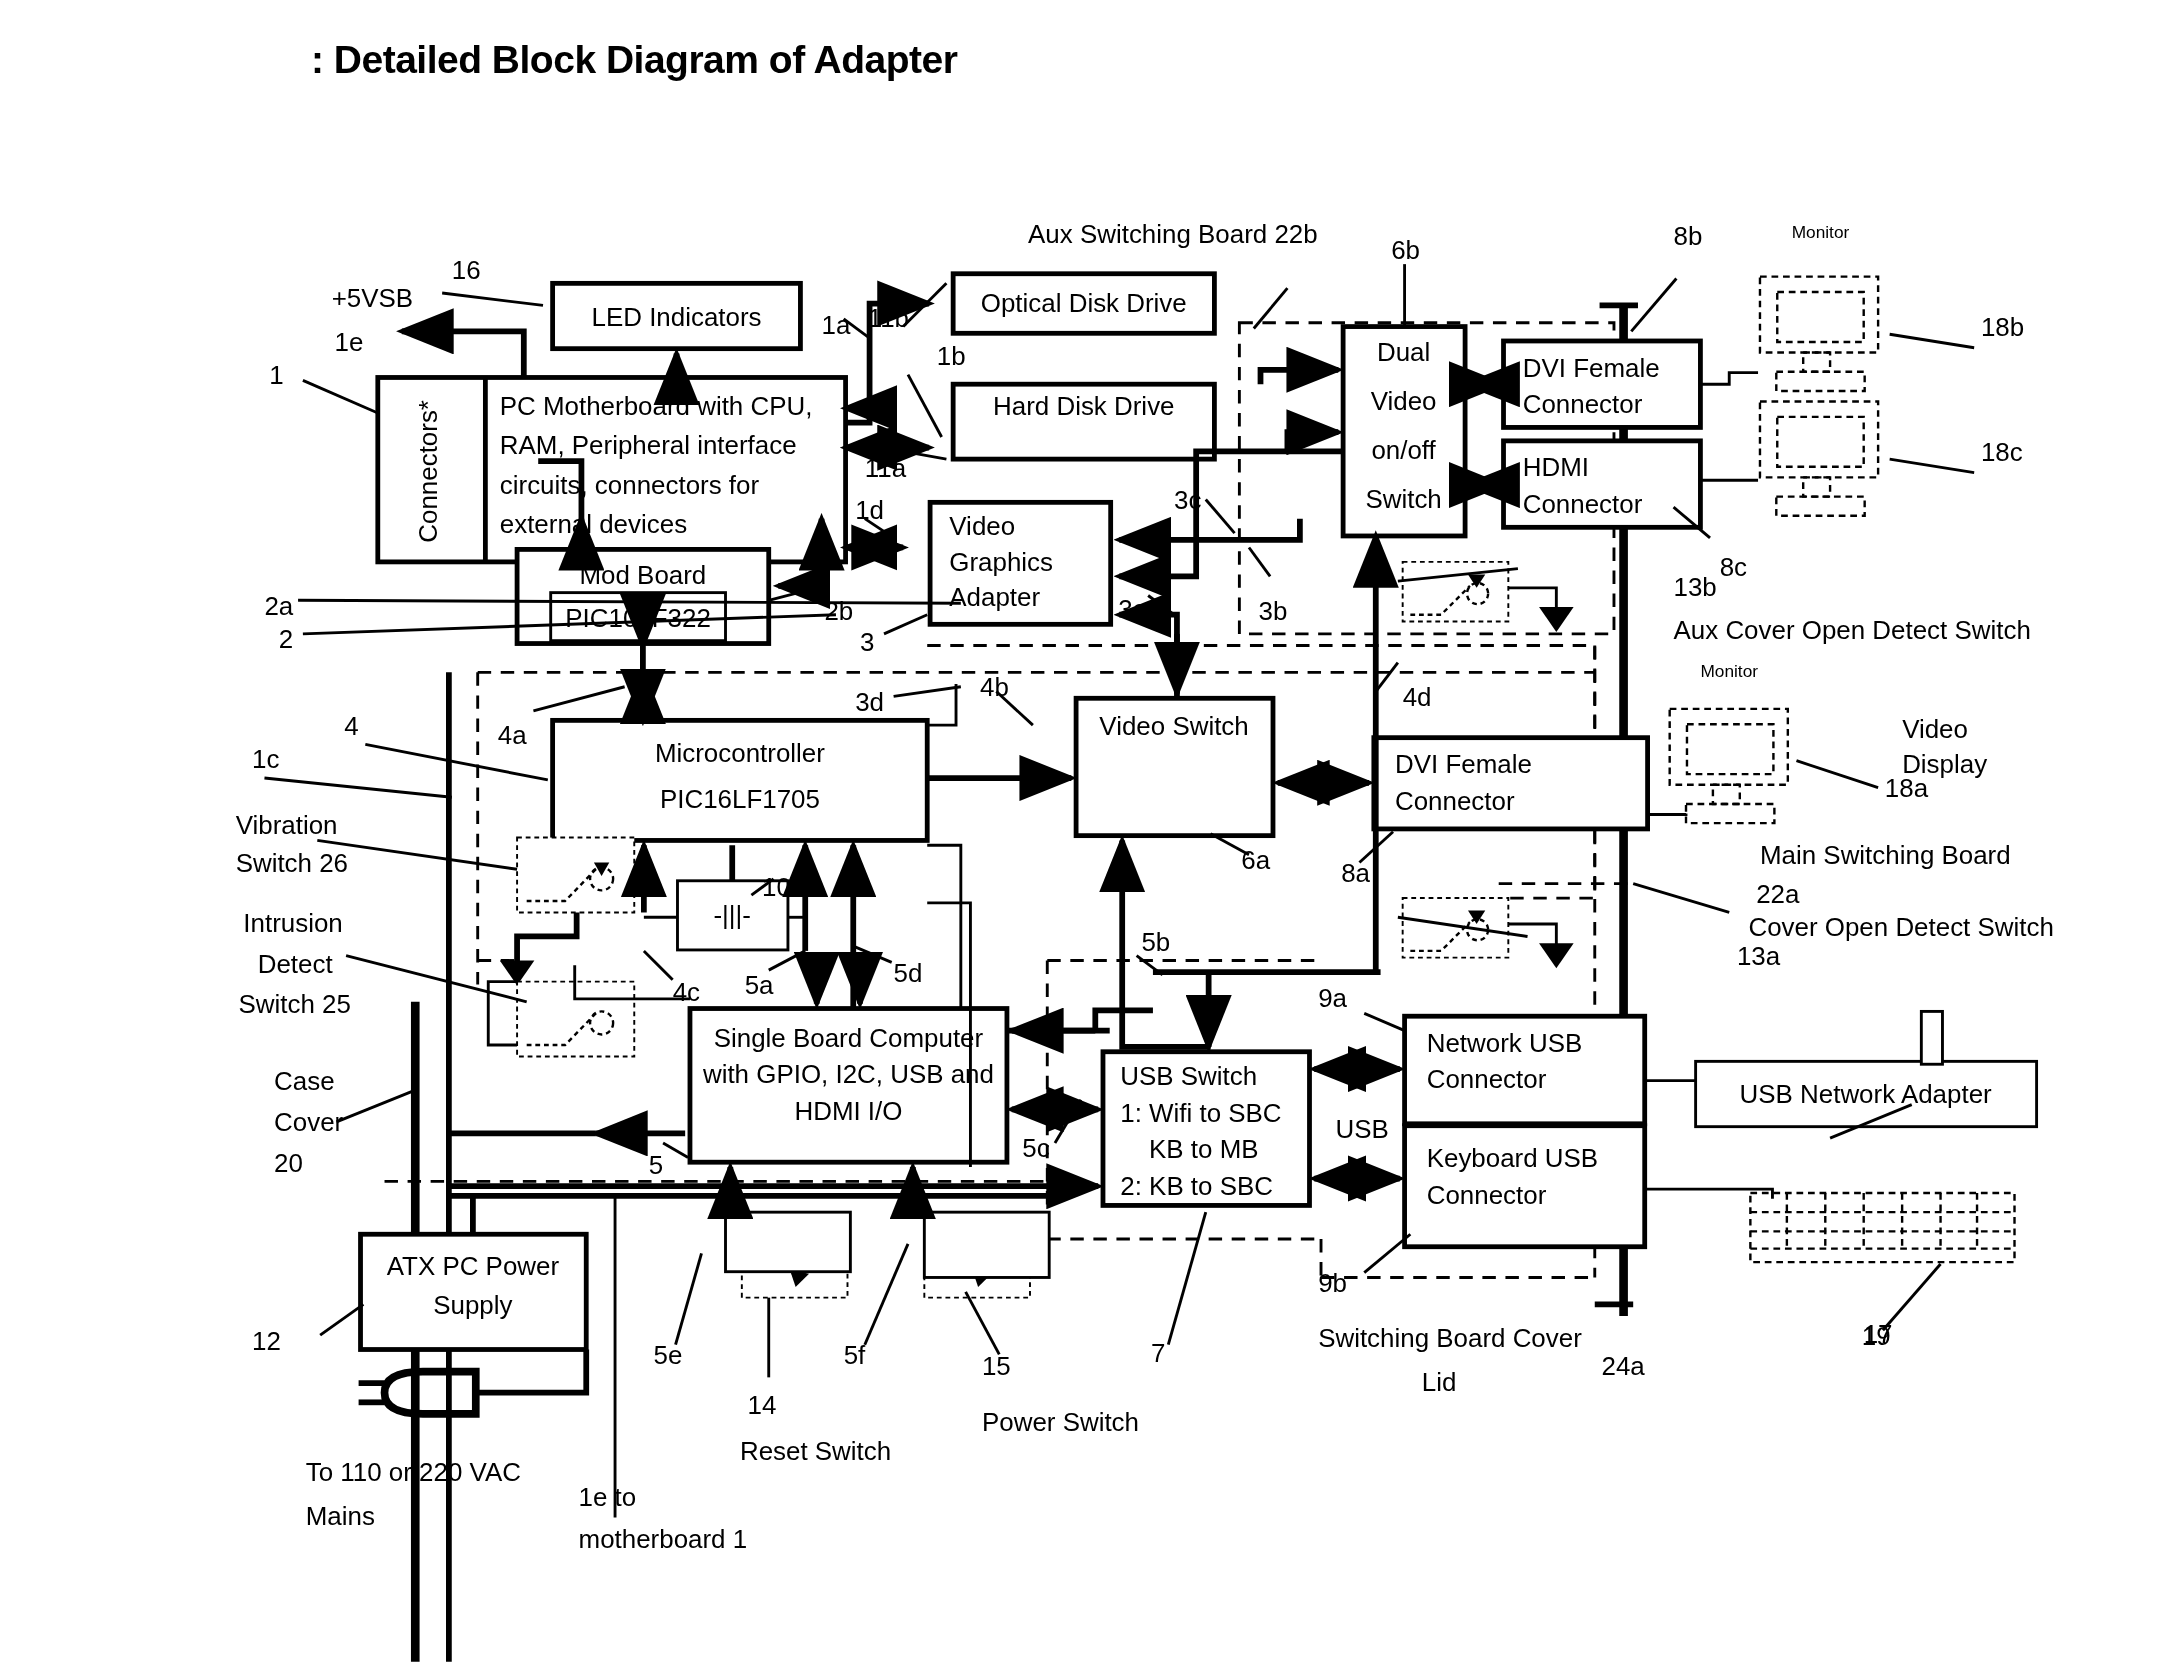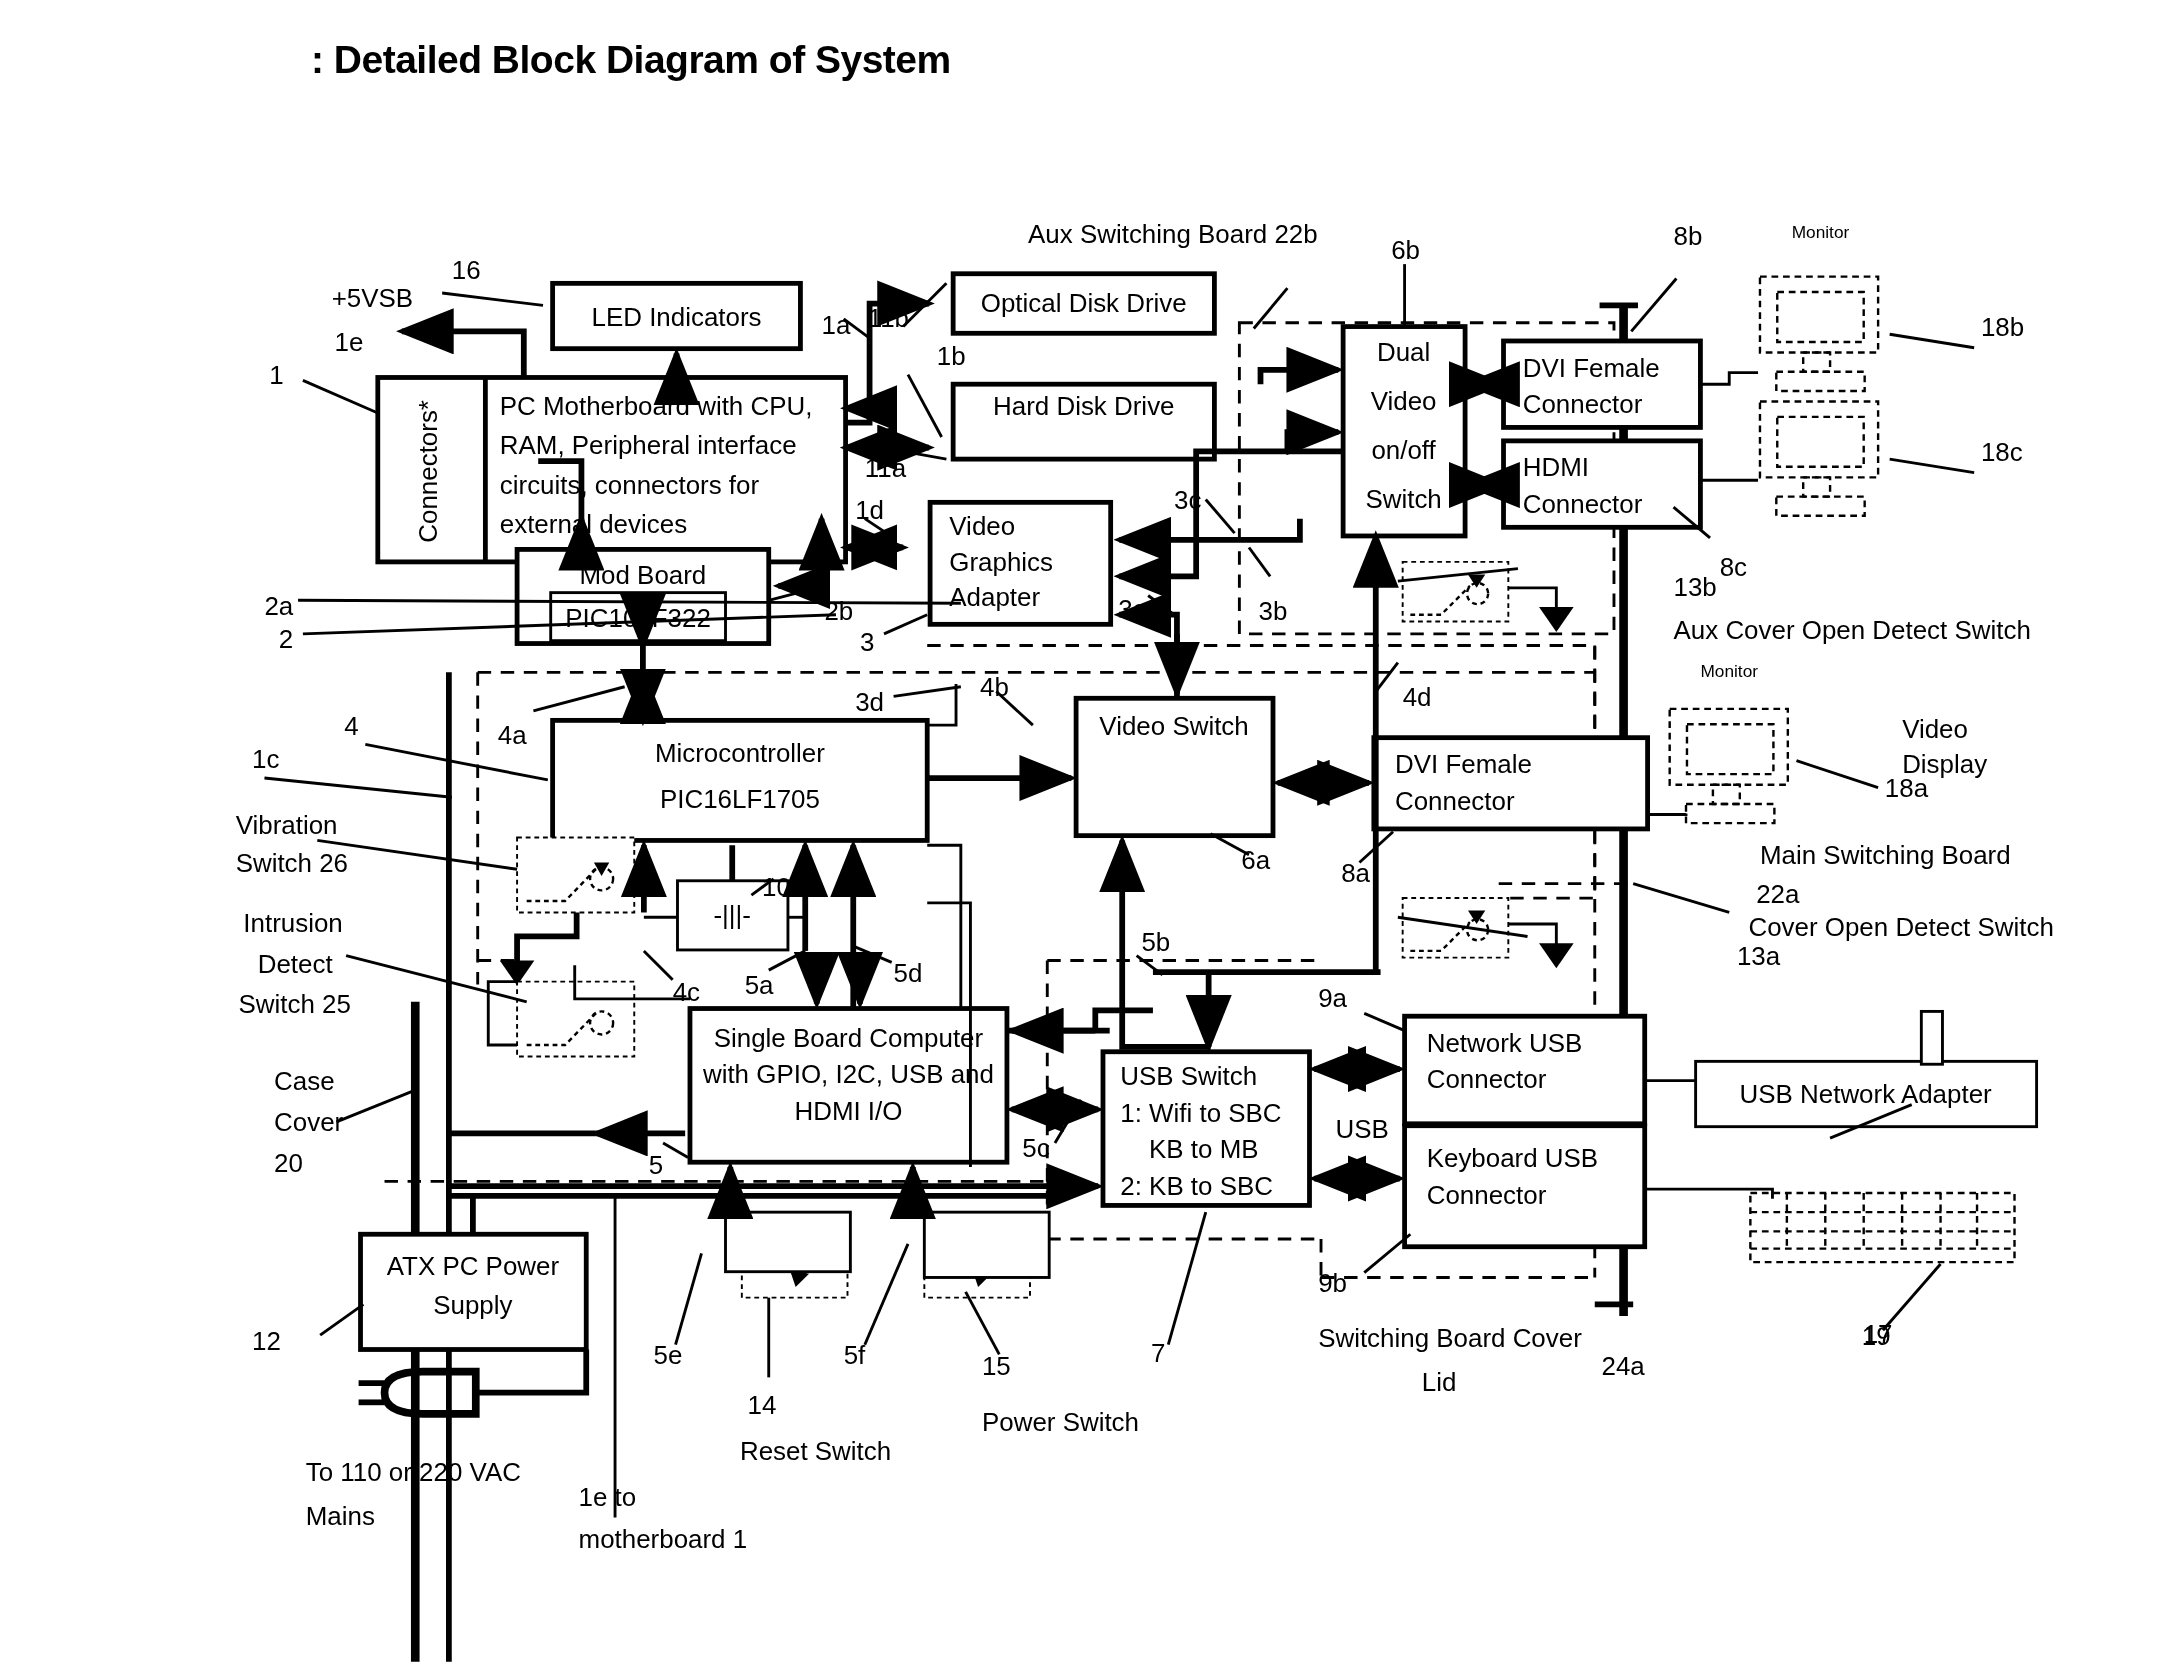--- a/index.html
+++ b/index.html
@@ -43,21 +43,21 @@
   .wirethin { stroke: #000; stroke-width: 3; fill: none; }
   .lead { stroke: #000; stroke-width: 3; fill: none; }
   .thickbar { stroke: #000; stroke-width: 9; fill: none; }
   .swbox { fill: #fff; stroke: #000; stroke-width: 2; stroke-dasharray: 5 4; }
   .swpart { stroke: #000; stroke-width: 2.5; fill: none; stroke-dasharray: 5 4; }
   .mondash { fill: none; stroke: #000; stroke-width: 2.5; stroke-dasharray: 7 5; }
 </style>
 </head>
 <body>
 
-<div id="page-title">: Detailed Block Diagram of System</div>
+<div id="page-title">: Detailed Block Diagram of Adapter</div>
 
 <svg id="diagram" width="2181" height="1678" viewBox="0 0 2270 1747">
   <defs>
     <marker id="ah" markerWidth="10" markerHeight="8" refX="9" refY="4" orient="auto" markerUnits="strokeWidth">
       <path d="M0,0 L10,4 L0,8 z" fill="#000"></path>
     </marker>
     <marker id="ahs" markerWidth="9" markerHeight="7" refX="8" refY="3.5" orient="auto" markerUnits="strokeWidth">
       <path d="M0,0 L9,3.5 L0,7 z" fill="#000"></path>
     </marker>
     <marker id="ahb" markerWidth="10" markerHeight="8" refX="1" refY="4" orient="auto" markerUnits="strokeWidth">

